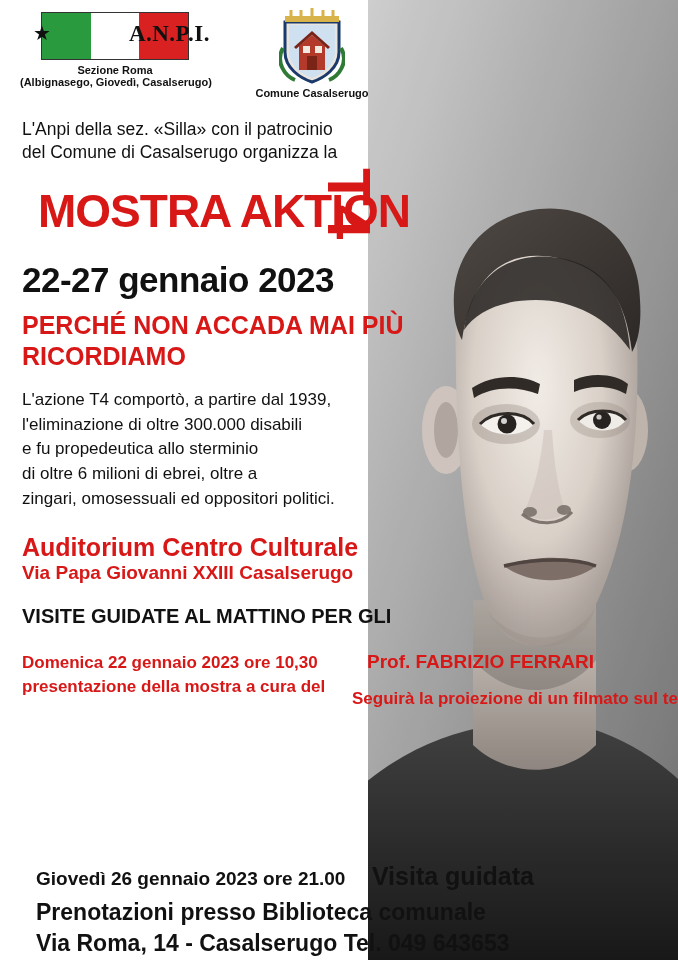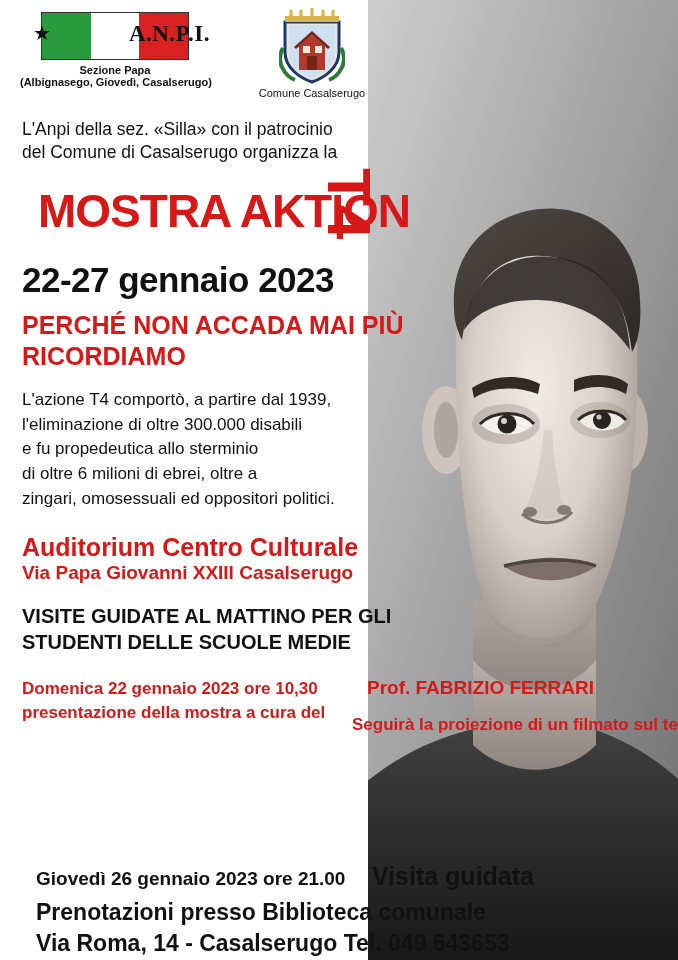--- a/index.html
+++ b/index.html
@@ -97,21 +97,21 @@
   .crest {
     width: 66px;
     height: 76px;
     margin: 0 auto;
     position: relative;
   }
   .crest svg { display:block; width:100%; height:100%; }
   .comune-cap {
     margin-top: 3px;
     font-size: 11px;
-    font-weight: normal;
+    font-weight: bold;
     color: #111;
   }
 
   
   .col {
     position: absolute;
     left: 22px;
     top: 118px;
     width: 400px;
   }
@@ -340,21 +340,21 @@
   <div class="logos">
 
     <div class="anpi-block">
       <div class="anpi-flag">
         <div class="band g"></div>
         <div class="band w"></div>
         <div class="band r"></div>
         <div class="anpi-star">★</div>
         <div class="anpi-text">A.N.P.I.</div>
       </div>
-      <div class="anpi-cap1">Sezione Papa</div>
+      <div class="anpi-cap1">Sezione Roma</div>
       <div class="anpi-cap2">(Albignasego, Giovedì, Casalserugo)</div>
     </div>
 
     <div class="comune-block">
       <div class="crest">
         <svg viewBox="0 0 66 76" aria-hidden="true">
           <path d="M6 14 L60 14 L60 44 C60 60 45 70 33 74 C21 70 6 60 6 44 Z" fill="#e9e5de" stroke="#1b3a6b" stroke-width="3"></path>
           <path d="M10 17 L56 17 L56 43 C56 57 44 66 33 70 C22 66 10 57 10 43 Z" fill="#cfe0f0"></path>
           <path d="M20 62 L20 38 L33 27 L46 38 L46 62 Z" fill="#b33a2a"></path>
           <rect x="28" y="48" width="10" height="14" fill="#7a2418"></rect>
@@ -397,21 +397,20 @@
       <div>e fu propedeutica allo sterminio</div>
       <div>di oltre 6 milioni di ebrei, oltre a</div>
       <div>zingari, omosessuali ed oppositori politici.</div>
     </div>
 
     <div class="venue1">Auditorium Centro Culturale</div>
     <div class="venue3">Via Papa Giovanni XXIII Casalserugo</div>
 
     <div class="visite">
       <div>VISITE GUIDATE AL MATTINO PER GLI</div>
-      <div>STUDENTI DELLE SCUOLE MEDIE</div>
     </div>
 
     <div class="dom-wrap">
       <div class="dom">
         <div>Domenica 22 gennaio 2023 ore 10,30</div>
         <div>presentazione della mostra a cura del</div>
       </div>
       <div class="prof">Prof. FABRIZIO FERRARI</div>
       <div class="seguira">Seguirà la proiezione di un filmato sul tema</div>
     </div>

